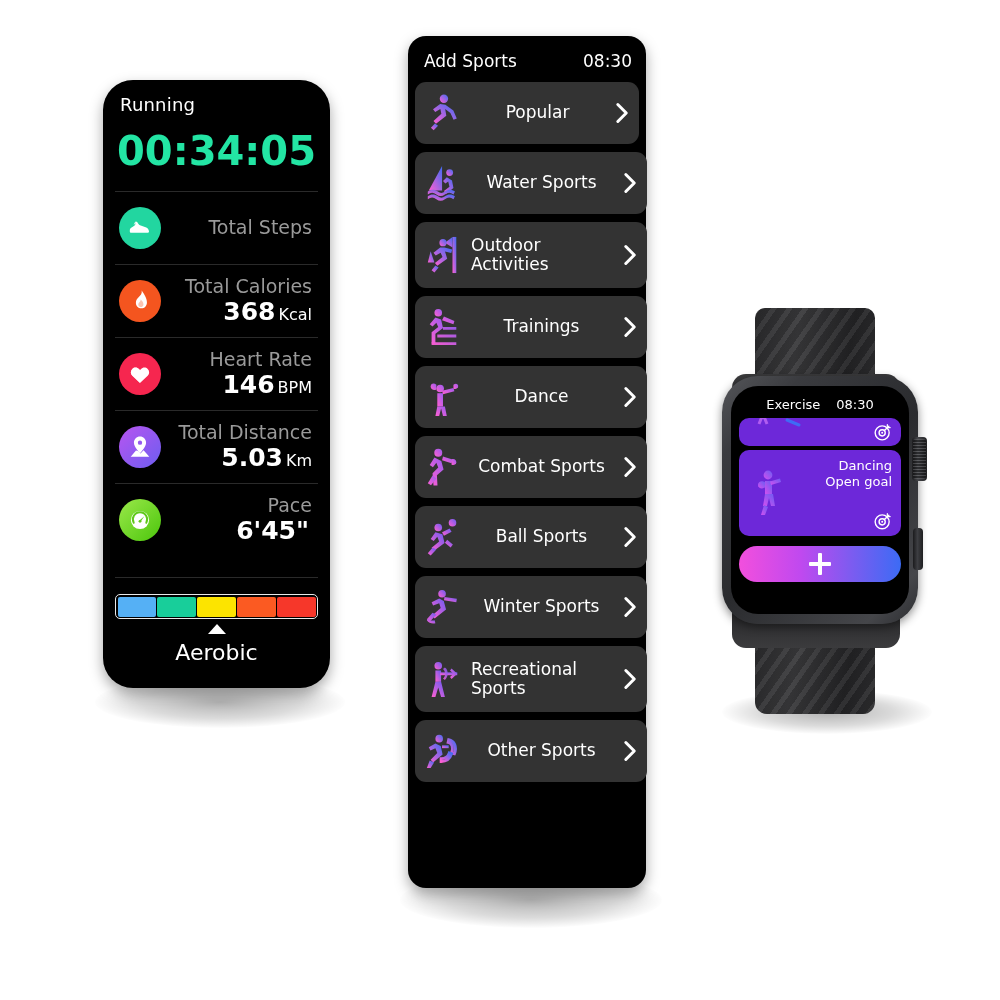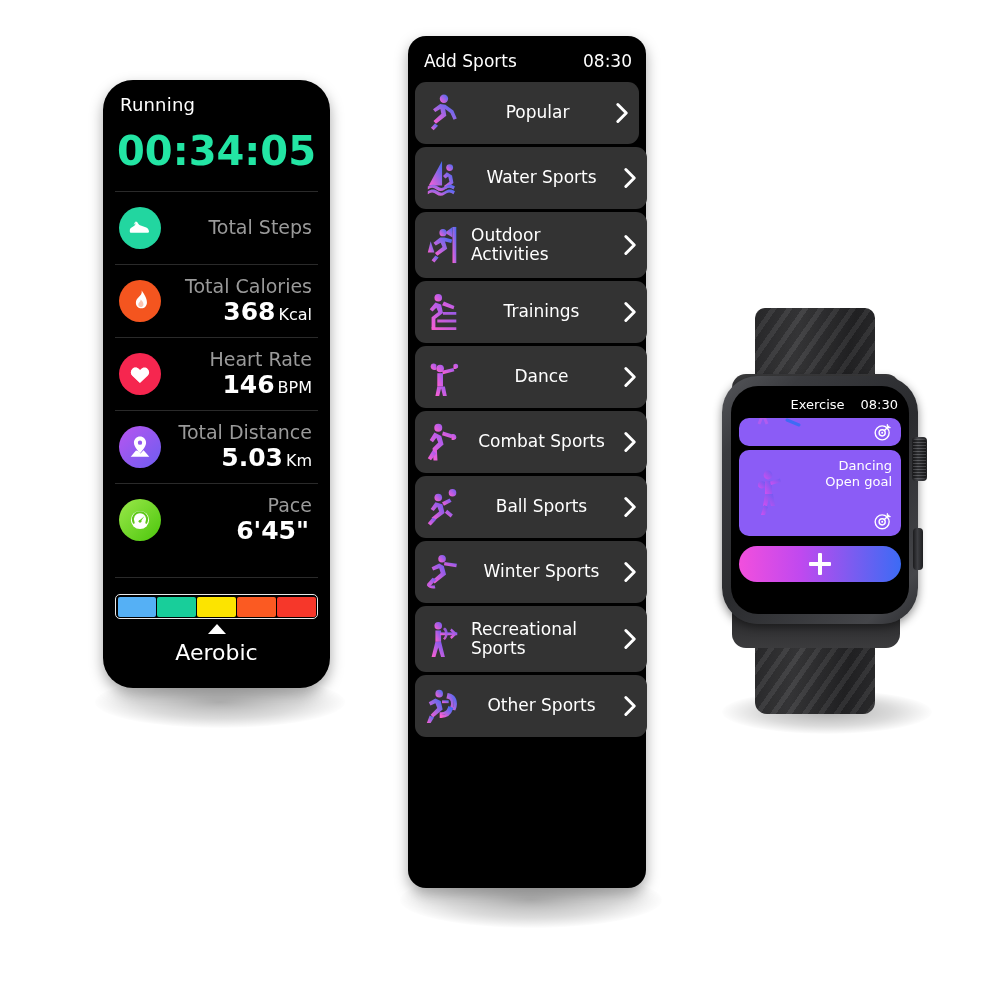--- a/index.html
+++ b/index.html
@@ -81,21 +81,21 @@
   #panel-addsports .p2-head{
     position:absolute;left:0;right:0;top:12px;height:26px;
     padding:0 14px 0 16px;box-sizing:border-box;
     display:flex;align-items:center;justify-content:space-between;
   }
   .p2-head .ttl{color:#fff;font-size:17px;}
   .p2-head .clk{color:#fff;font-size:17px;}
 
   .p2-list{position:absolute;left:7px;top:46px;width:300px;}
   .p2-item{
-    position:relative;width:224px;min-height:62px;margin-bottom:3px;
+    position:relative;width:224px;min-height:62px;margin-bottom:8px;
     background:#333333;border-radius:11px;
     display:flex;align-items:center;
     padding:4px 8px 4px 8px;box-sizing:border-box;
   }
   .p2-item.wide{width:232px;}
   .p2-ico{width:40px;height:44px;flex:0 0 auto;display:flex;align-items:center;justify-content:center;}
   .p2-ico svg{width:38px;height:42px;display:block;}
   .p2-name{
     flex:1 1 auto;color:#ffffff;font-size:17px;text-align:center;
     line-height:1.12;padding:0 2px;
@@ -157,25 +157,25 @@
     background:linear-gradient(90deg,#1b1b1d,#3d3e42 45%,#1e1e20);
     border-radius:4px;
   }
   .w-screen{
     position:absolute;left:31px;top:86px;width:178px;height:228px;
     background:#000;border-radius:27px;overflow:hidden;
   }
   .w-head{
     position:absolute;left:0;right:0;top:8px;height:20px;
     padding:0 11px;box-sizing:border-box;
-    display:flex;align-items:center;justify-content:flex-end;gap:16px;
+    display:flex;align-items:center;justify-content:center;gap:16px;
   }
   .w-head .ttl,.w-head .clk{color:#fff;font-size:13px;}
   .w-card{
-    position:absolute;left:8px;width:162px;background:#8b5cf6;border-radius:10px;
+    position:absolute;left:8px;width:162px;background:#6d28d9;border-radius:10px;
   }
   #w-card-partial{top:32px;height:28px;overflow:hidden;}
   #w-card-partial .frag{position:absolute;left:14px;top:-12px;width:60px;height:24px;}
   #w-card-dancing{top:64px;height:86px;}
   #w-card-dancing .dico{position:absolute;left:14px;top:18px;width:34px;height:52px;}
   #w-card-dancing .dico svg{width:34px;height:52px;display:block;}
   #w-card-dancing .dtxt{
     position:absolute;right:9px;top:8px;text-align:right;color:#fff;
     font-size:13px;line-height:1.25;
   }

